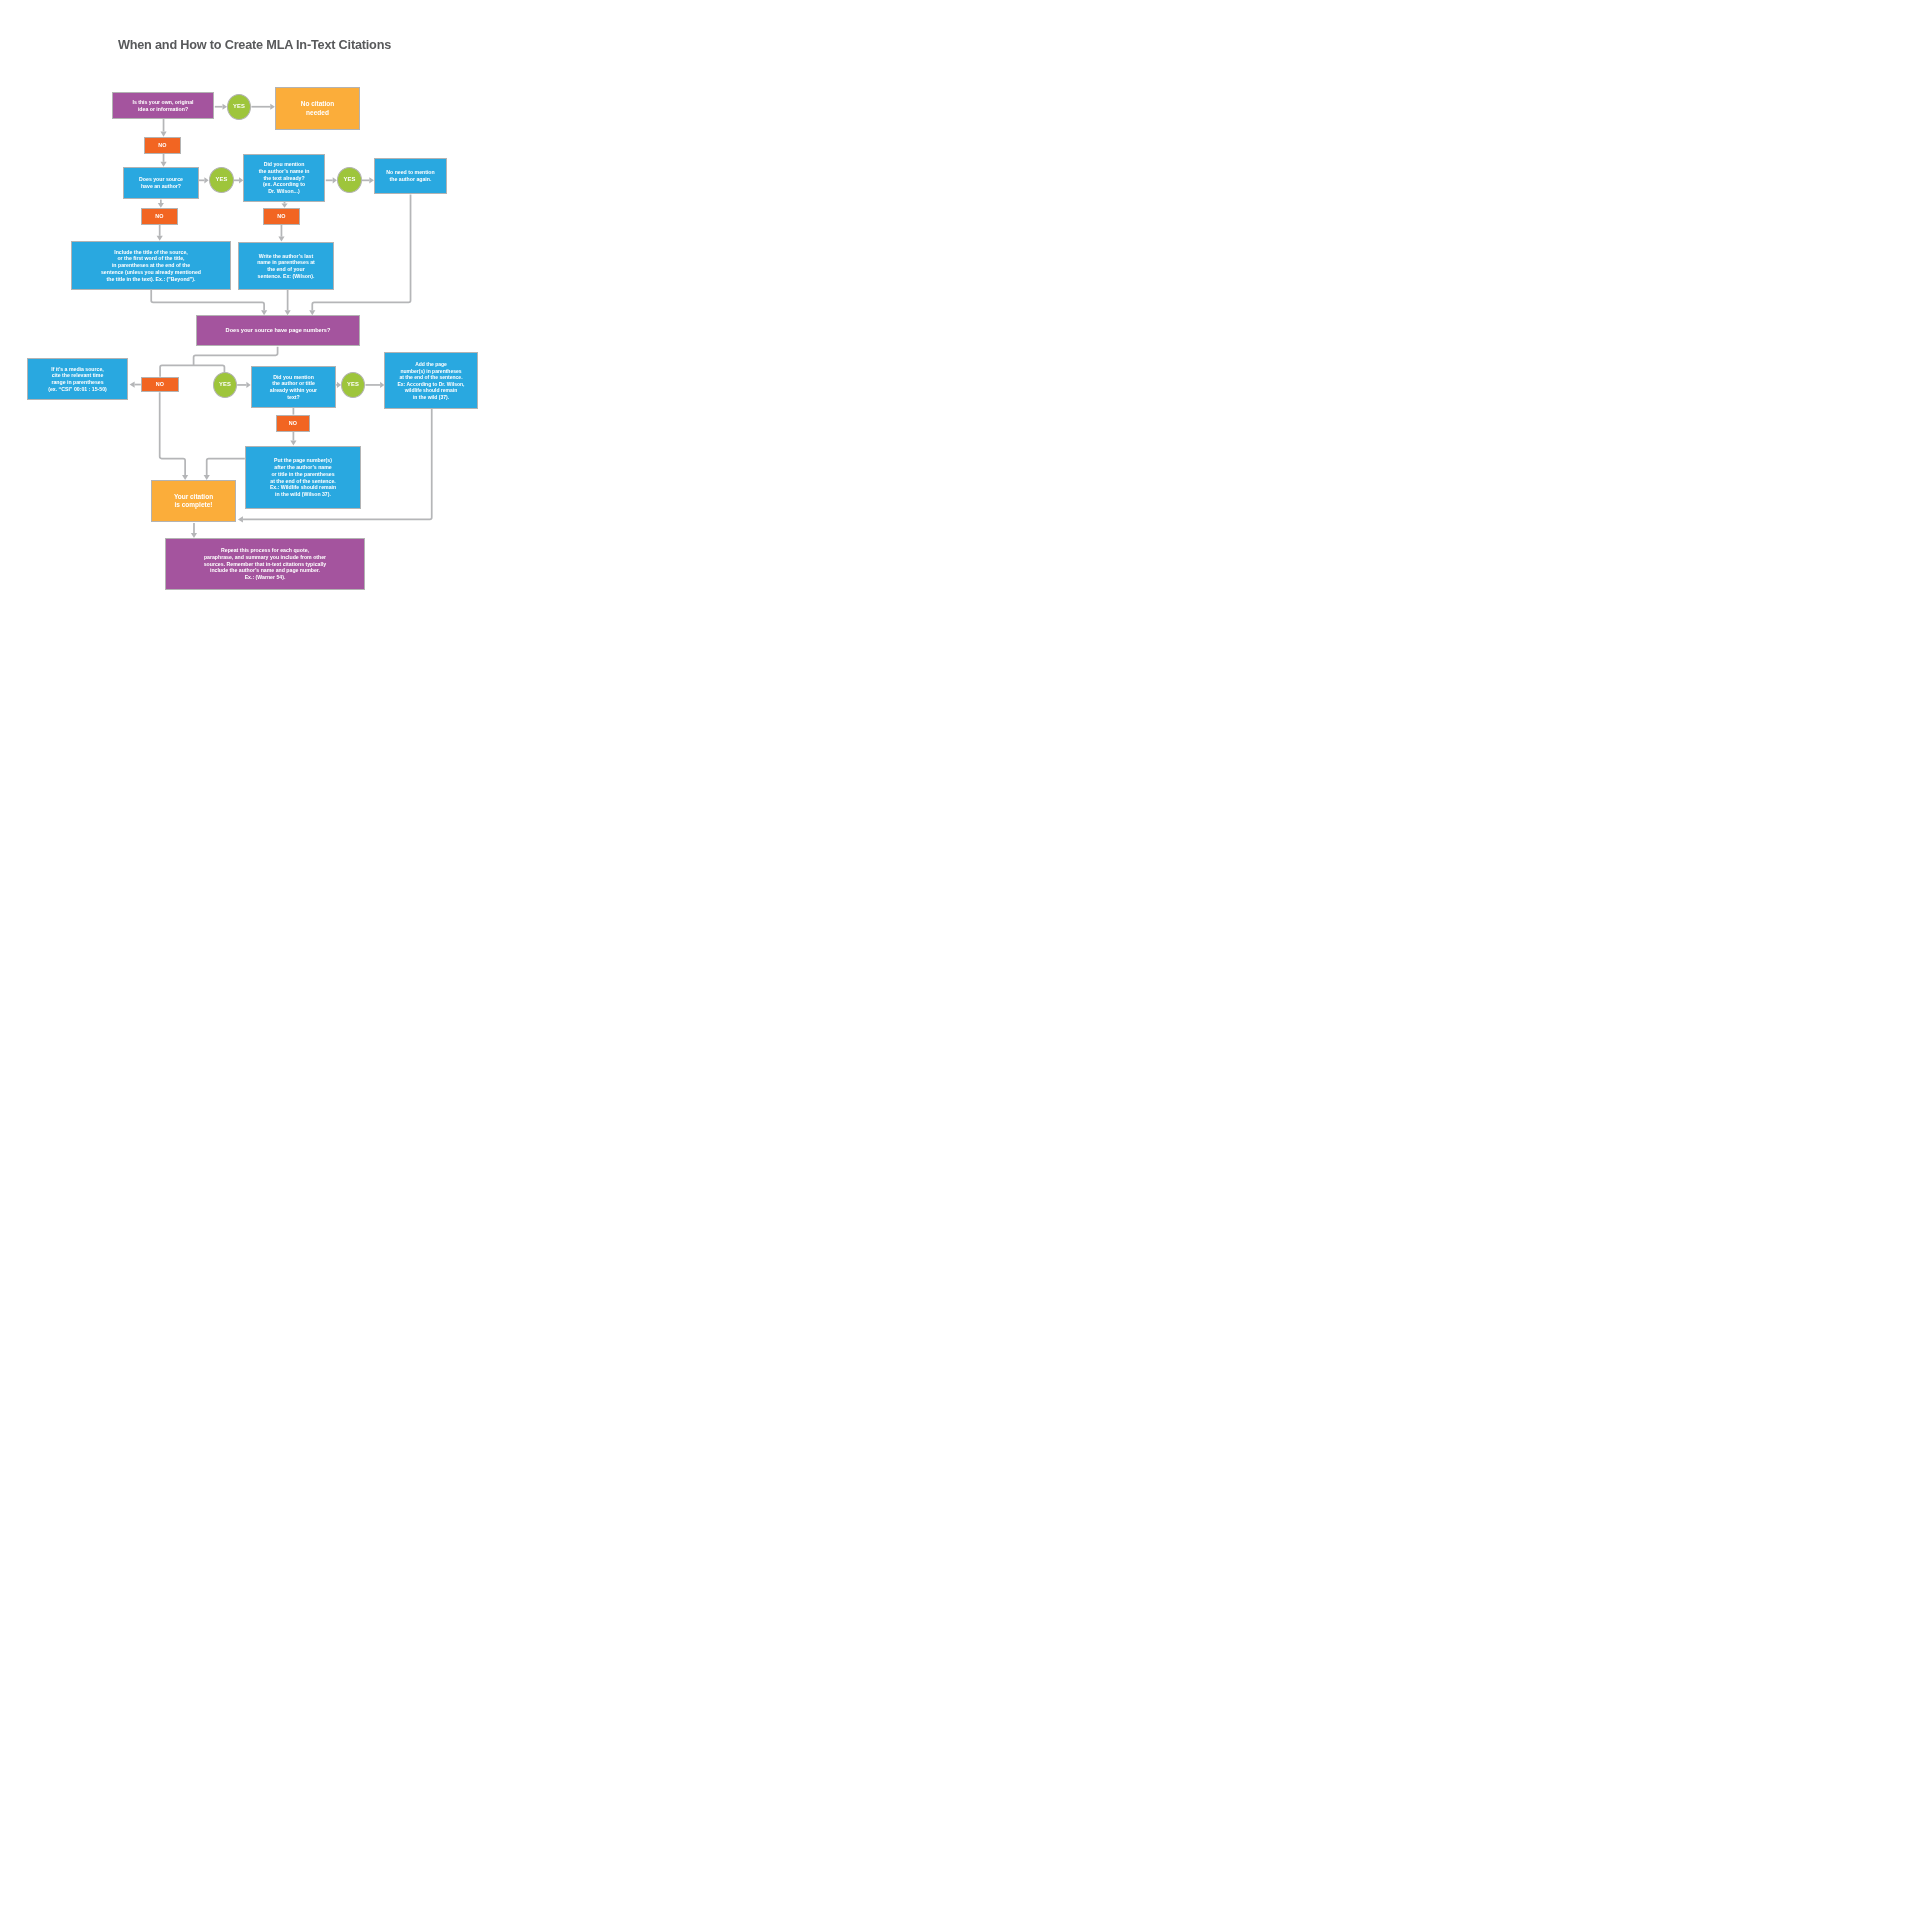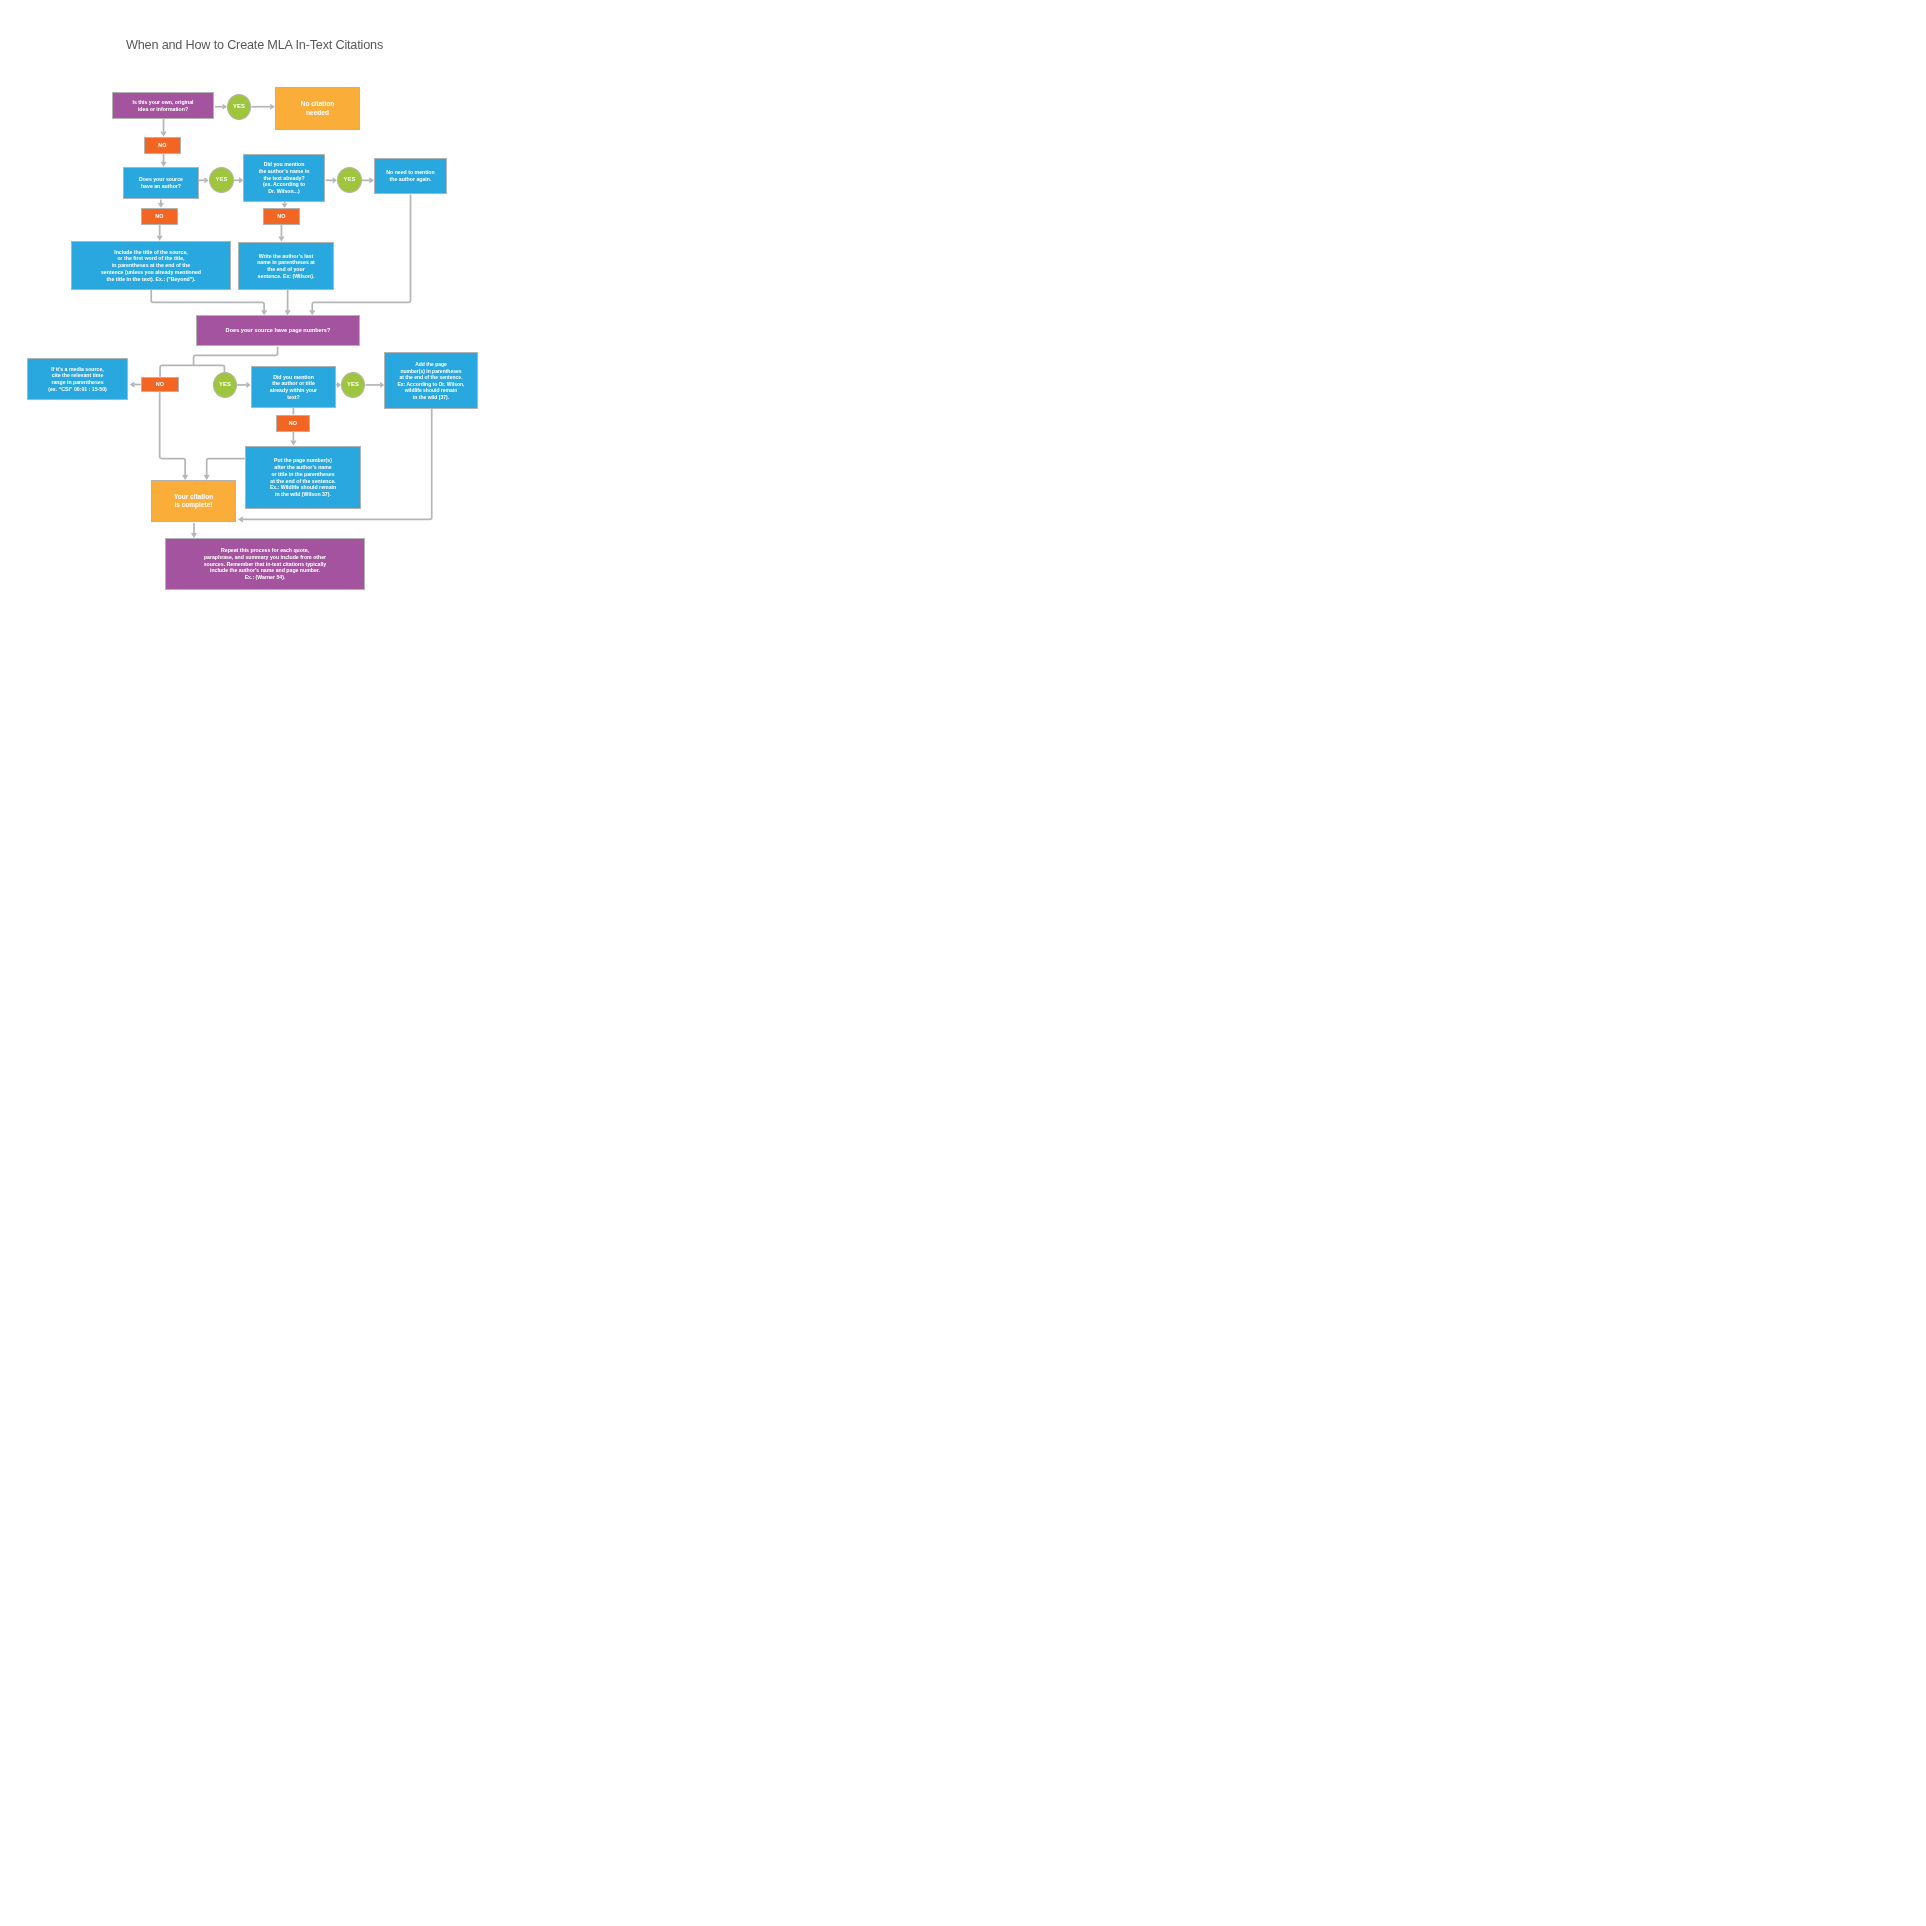--- a/index.html
+++ b/index.html
@@ -7,21 +7,21 @@
     position:relative;
     width:529px;
     height:625px;
     background:#ffffff;
     font-family:"Liberation Sans",sans-serif;
     overflow:hidden;
   }
   #connectors{position:absolute;left:0;top:0;width:529px;height:625px;z-index:0;}
   #page-title{
     position:absolute;left:89px;top:38px;width:331px;
-    text-align:center;font-weight:normal;font-size:12.7px;letter-spacing:-0.2px;
+    text-align:center;font-weight:bold;font-size:12.7px;letter-spacing:-0.2px;
     color:#58595B;z-index:1;white-space:nowrap;
   }
   .node{
     position:absolute;box-sizing:border-box;z-index:1;
     border:1.2px solid #b3b3b3;
     color:#ffffff;font-weight:bold;text-align:center;
     display:flex;align-items:center;justify-content:center;
     white-space:pre-line;line-height:1.3;font-size:5.2px;
   }
   .blue{background:#29A8E0;}

